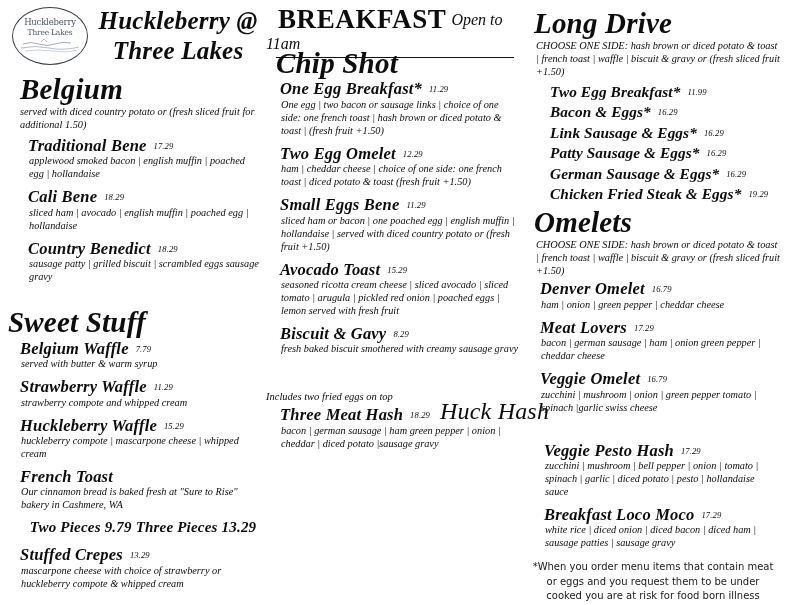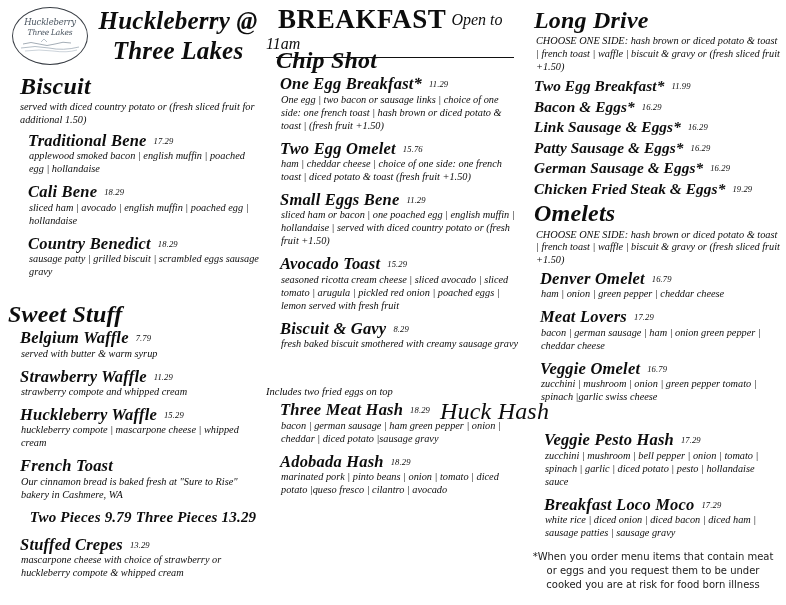--- a/index.html
+++ b/index.html
@@ -52,21 +52,20 @@
     border-radius: 50%;
     overflow: hidden;
     background: #fff;
   }
   .logo-script {
     position: absolute;
     left: 0; right: 0;
     top: 9px;
     text-align: center;
     font-family: "DejaVu Serif", serif;
-    font-style: italic;
     font-size: 8.5px;
     color: #4a5560;
     line-height: 1.25;
     letter-spacing: -0.2px;
     transform: scaleY(1.05);
   }
   .logo-script .l2 { font-size: 7.5px; display: block; }
   .logo-water {
     position: absolute;
     left: 8px; right: 8px; bottom: 9px;
@@ -83,21 +82,21 @@
     letter-spacing: 0.2px;
     padding-top: 2px;
     padding-left: 2px;
   }
 
   
   .sec-head {
     font-family: "Liberation Serif", serif;
     font-style: italic;
     font-weight: bold;
-    font-size: 24px;
+    font-size: 29px;
     line-height: 1.05;
     margin: 4px 0 2px 14px;
     letter-spacing: 0.2px;
   }
   .sec-head.no-indent { margin-left: 2px; }
   .sec-note {
     font-family: "Liberation Serif", serif;
     font-style: italic;
     font-size: 10.3px;
     line-height: 1.24;
@@ -134,21 +133,21 @@
     margin-left: 1px;
   }
 
   
   .row-item {
     font-family: "Liberation Serif", serif;
     font-style: italic;
     font-weight: bold;
     font-size: 15.3px;
     line-height: 1.34;
-    margin-left: 8px;
+    margin-left: 24px;
     letter-spacing: 0.1px;
   }
   .row-item .price {
     font-weight: normal;
     font-size: 8.6px;
     padding-left: 7px;
     vertical-align: 2px;
   }
 
   
@@ -229,21 +228,21 @@
             <path d="M20 3 l3 -3 l3 3" stroke="#8d9aa6" stroke-width="0.6" fill="none"></path>
           </svg>
         </div>
       </div>
       <div class="brand-title">
         <div>Huckleberry @</div>
         <div>Three Lakes</div>
       </div>
     </div>
 
-    <div class="sec-head">Biscuit</div>
+    <div class="sec-head">Belgium</div>
     <div class="sec-note">served with diced country potato or (fresh sliced fruit for additional 1.50)</div>
 
     <div class="item">
       <span class="item-name"><span>Traditional  Bene</span><span class="price">17.29</span></span>
       <span class="item-desc">applewood smoked bacon | english muffin | poached egg | hollandaise</span>
     </div>
     <div class="item">
       <span class="item-name"><span>Cali Bene</span><span class="price">18.29</span></span>
       <span class="item-desc">sliced ham | avocado | english muffin | poached egg | hollandaise</span>
     </div>
@@ -287,21 +286,21 @@
       <div class="breakfast-rule"></div>
     </div>
 
     <div class="sec-head" style="margin-left:10px;">Chip Shot</div>
 
     <div class="item narrow">
       <span class="item-name"><span>One Egg Breakfast*</span><span class="price">11.29</span></span>
       <span class="item-desc">One egg | two bacon or sausage links  | choice of one side: one french toast  | hash brown or diced potato &amp; toast | (fresh fruit  +1.50)</span>
     </div>
     <div class="item narrow">
-      <span class="item-name"><span>Two Egg Omelet</span><span class="price">15.76</span></span>
+      <span class="item-name"><span>Two Egg Omelet</span><span class="price">12.29</span></span>
       <span class="item-desc">ham | cheddar cheese | choice of one side: one french toast | diced  potato &amp; toast    (fresh fruit +1.50)</span>
     </div>
     <div class="item narrow">
       <span class="item-name"><span>Small Eggs Bene</span><span class="price">11.29</span></span>
       <span class="item-desc">sliced ham or bacon | one poached egg | english muffin | hollandaise | served with diced country potato or (fresh fruit  +1.50)</span>
     </div>
     <div class="item narrow">
       <span class="item-name"><span>Avocado Toast</span><span class="price">15.29</span></span>
       <span class="item-desc">seasoned ricotta cream cheese  | sliced avocado | sliced tomato  | arugula | pickled red onion  | poached eggs | lemon served with fresh fruit</span>
     </div>
@@ -310,24 +309,20 @@
       <span class="item-desc">fresh baked biscuit smothered with creamy sausage gravy</span>
     </div>
 
     <div class="spacer-lg"></div>
 
     <div class="includes-note">Includes two fried eggs on top</div>
 
     <div class="item narrow">
       <span class="item-name"><span>Three Meat Hash</span><span class="price">18.29</span></span>
       <span class="item-desc">bacon | german sausage | ham   green pepper | onion | cheddar | diced potato |sausage gravy</span>
-    </div>
-    <div class="item narrow">
-      <span class="item-name"><span>Adobada Hash</span><span class="price">18.29</span></span>
-      <span class="item-desc">marinated pork | pinto beans | onion | tomato | diced potato |queso fresco | cilantro | avocado</span>
     </div>
   </div>
 
   <div class="col col-right">
 
     <div class="sec-head no-indent" style="margin-left:8px;">Long Drive</div>
     <div class="sec-note caps-lead tight">CHOOSE ONE SIDE: hash brown or diced potato &amp; toast | french toast  | waffle | biscuit &amp; gravy or (fresh sliced  fruit +1.50)</div>
 
     <div class="row-item"><span>Two Egg Breakfast*</span><span class="price">11.99</span></div>
     <div class="row-item"><span>Bacon &amp; Eggs*</span><span class="price">16.29</span></div>

